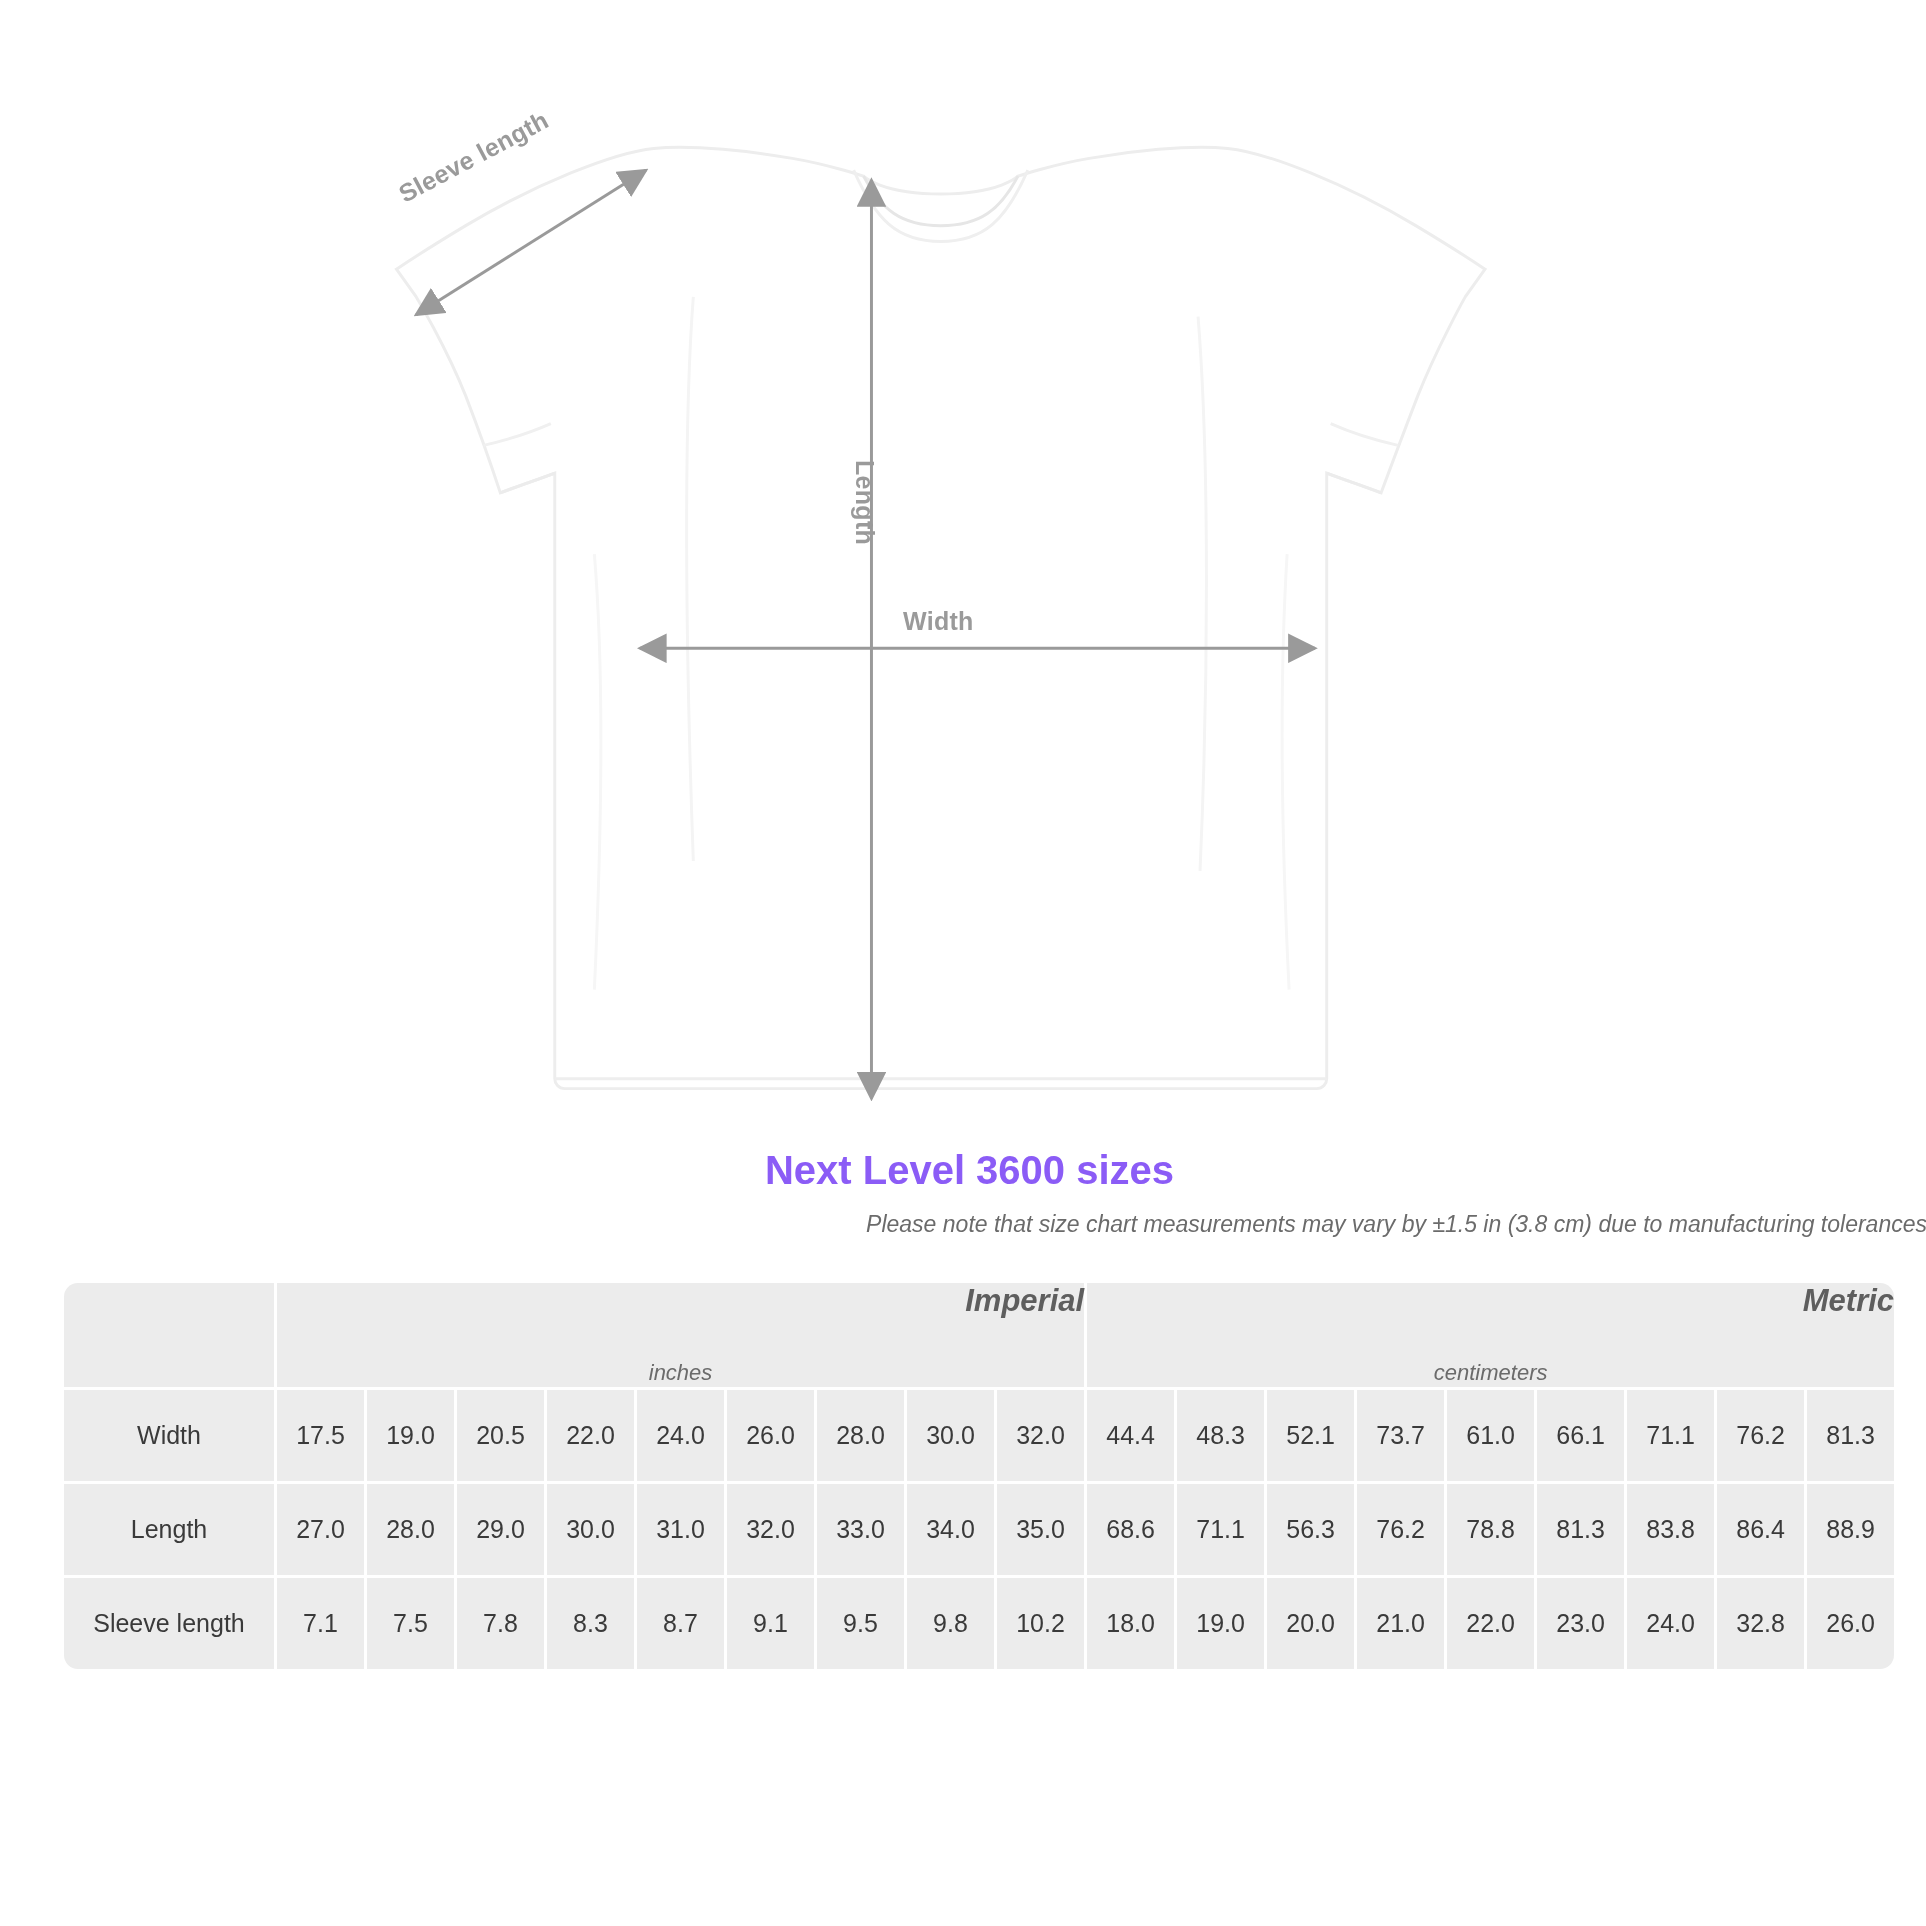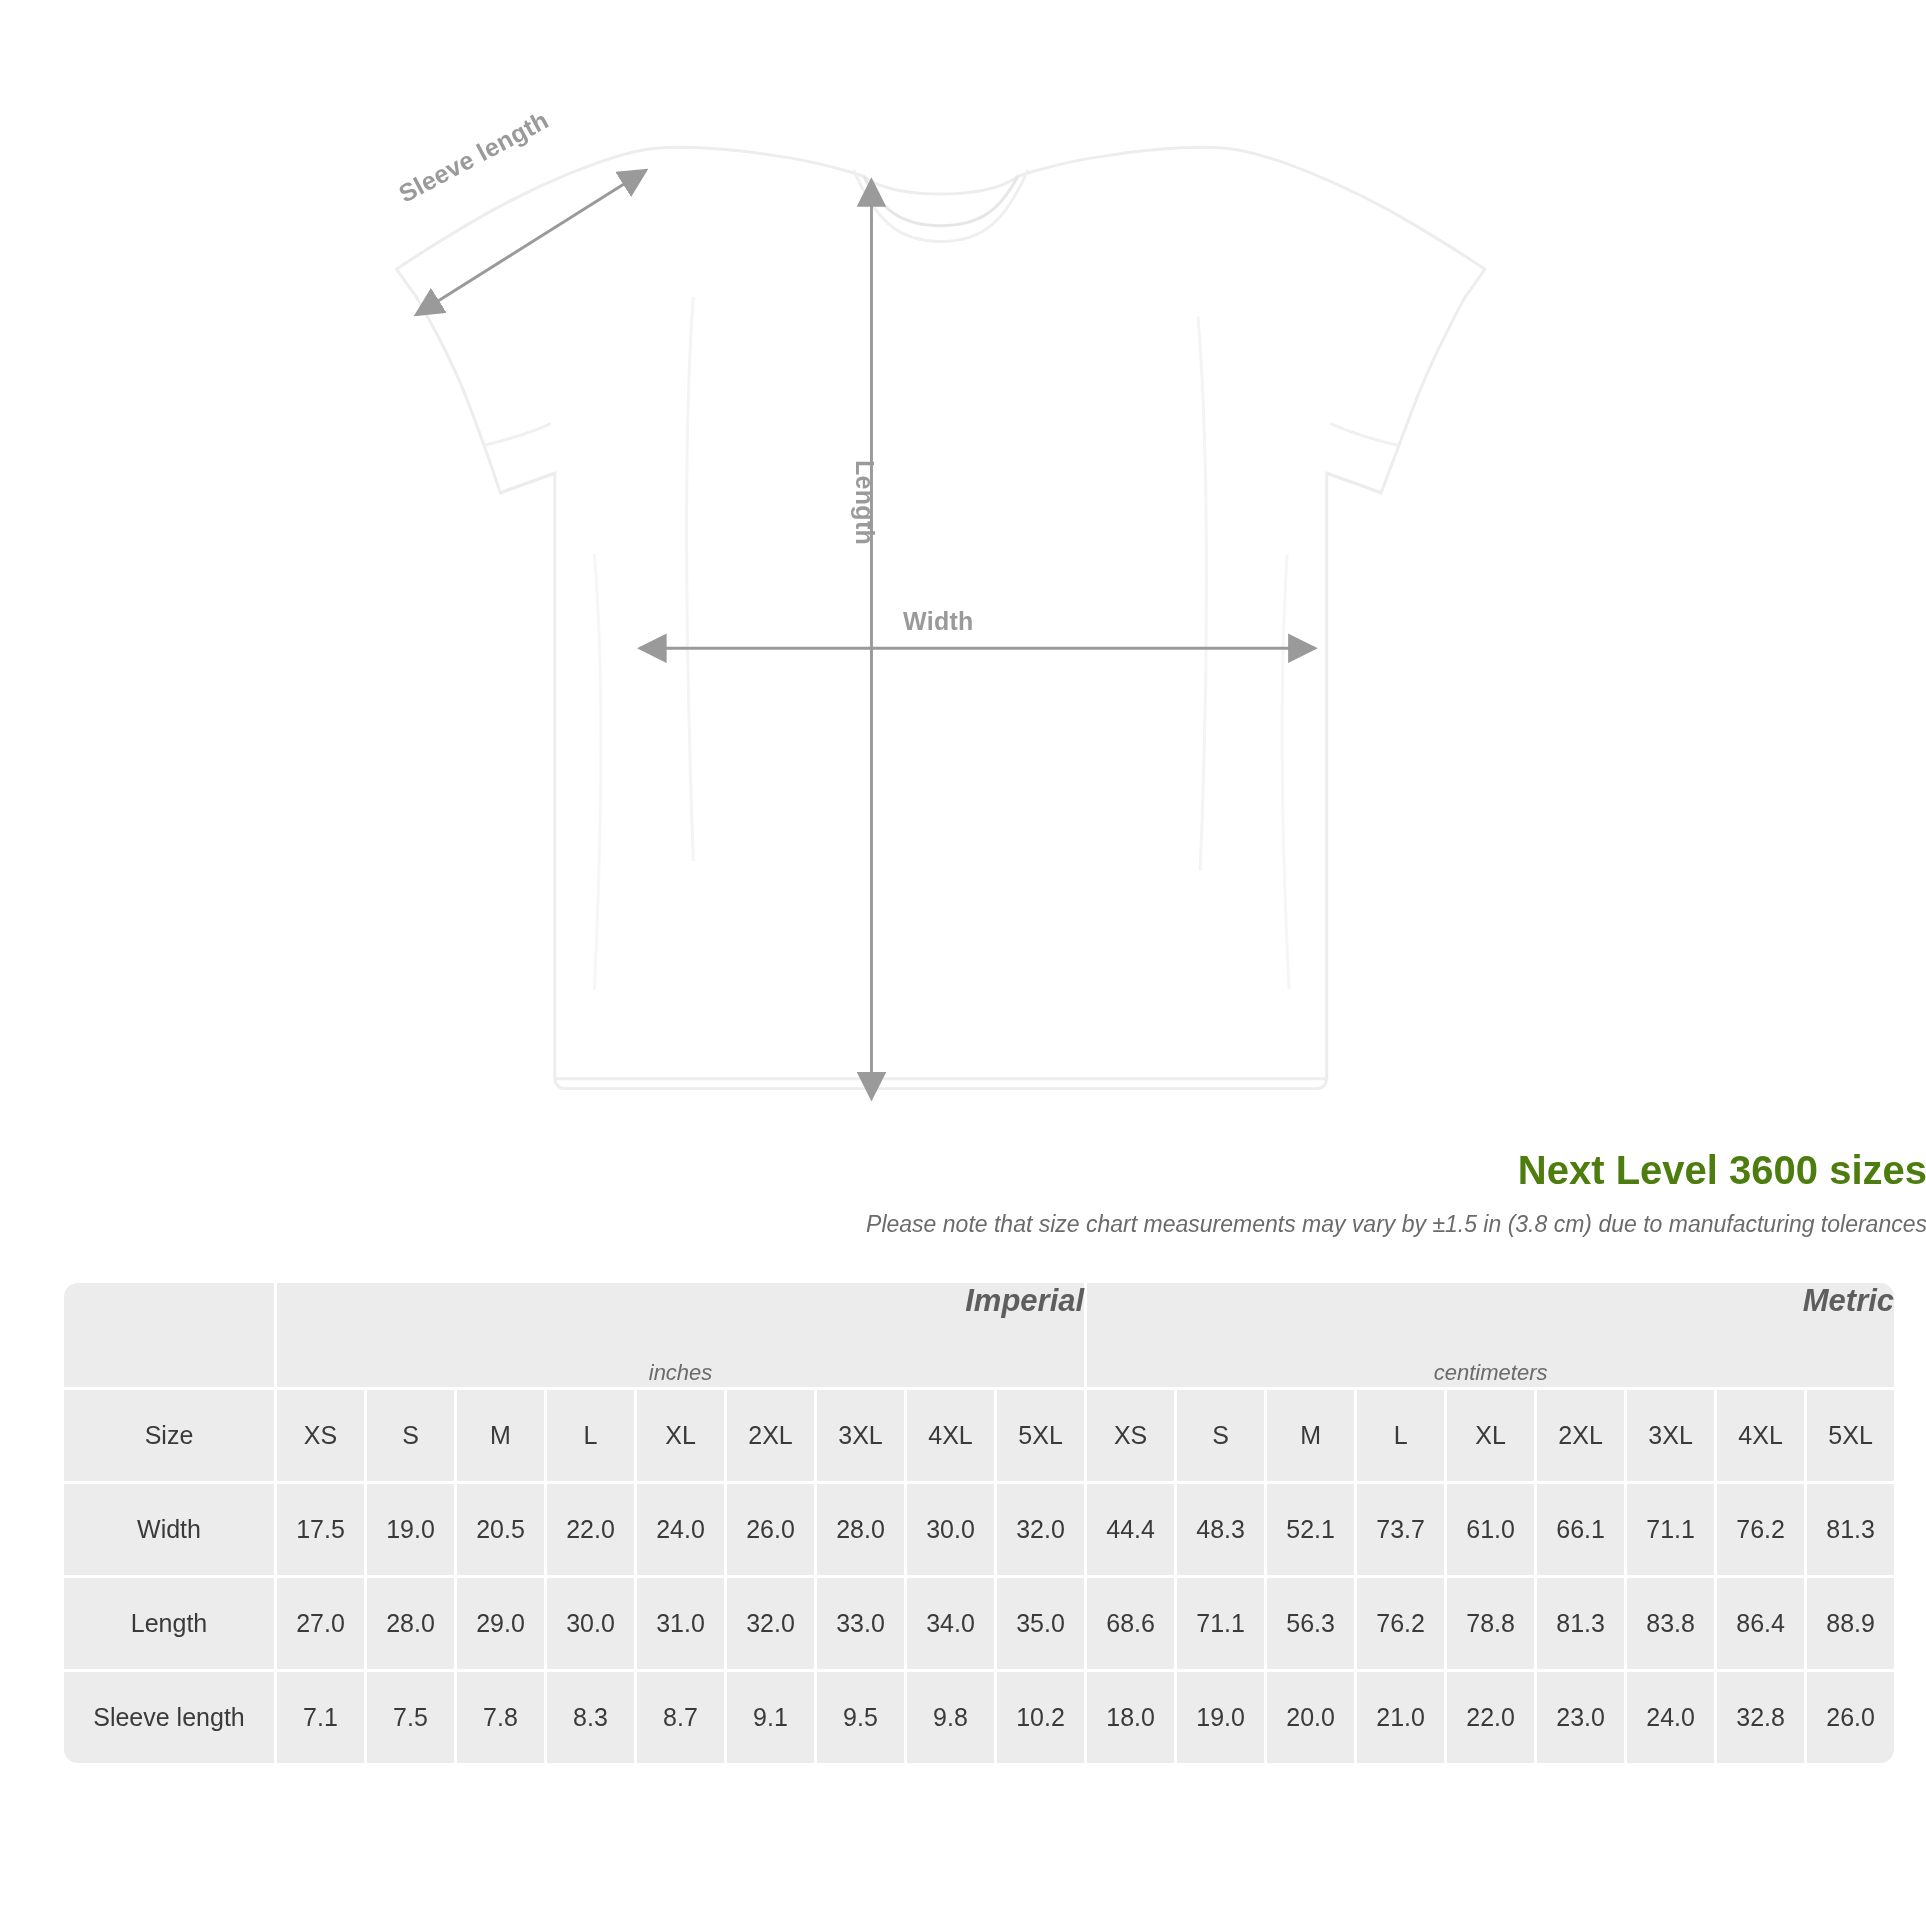--- a/index.html
+++ b/index.html
@@ -48,24 +48,24 @@
     transform: rotate(90deg);
     transform-origin: left top;
   }
   #width-label {
     left: 903px;
     top: 607px;
   }
 
   
   #chart-title {
-    text-align: right;
+    text-align: center;
     font-size: 40px;
     font-weight: bold;
-    color: #4d7c0f;
+    color: #8b5cf6;
     margin: 0;
     padding: 0 0 4px 12px;
   }
   #chart-note {
     text-align: right;
     font-size: 23px;
     font-style: italic;
     color: #6b6b6b;
     margin: 14px 0 0 0;
   }
@@ -234,41 +234,20 @@
         <td class="unit-head" colspan="9">
           <div class="unit-name">Imperial</div>
           <div class="unit-sub">inches</div>
         </td>
         <td class="unit-head" colspan="9">
           <div class="unit-name">Metric</div>
           <div class="unit-sub">centimeters</div>
         </td>
       </tr>
 
-      <tr class="hdr-row">
-        <td class="row-label">Size</td>
-        <td>XS</td>
-        <td>S</td>
-        <td>M</td>
-        <td>L</td>
-        <td>XL</td>
-        <td>2XL</td>
-        <td>3XL</td>
-        <td>4XL</td>
-        <td>5XL</td>
-        <td>XS</td>
-        <td>S</td>
-        <td>M</td>
-        <td>L</td>
-        <td>XL</td>
-        <td>2XL</td>
-        <td>3XL</td>
-        <td>4XL</td>
-        <td>5XL</td>
-      </tr>
 
       <tr>
         <td class="row-label">Width</td>
         <td>17.5</td>
         <td>19.0</td>
         <td>20.5</td>
         <td>22.0</td>
         <td>24.0</td>
         <td>26.0</td>
         <td>28.0</td>

